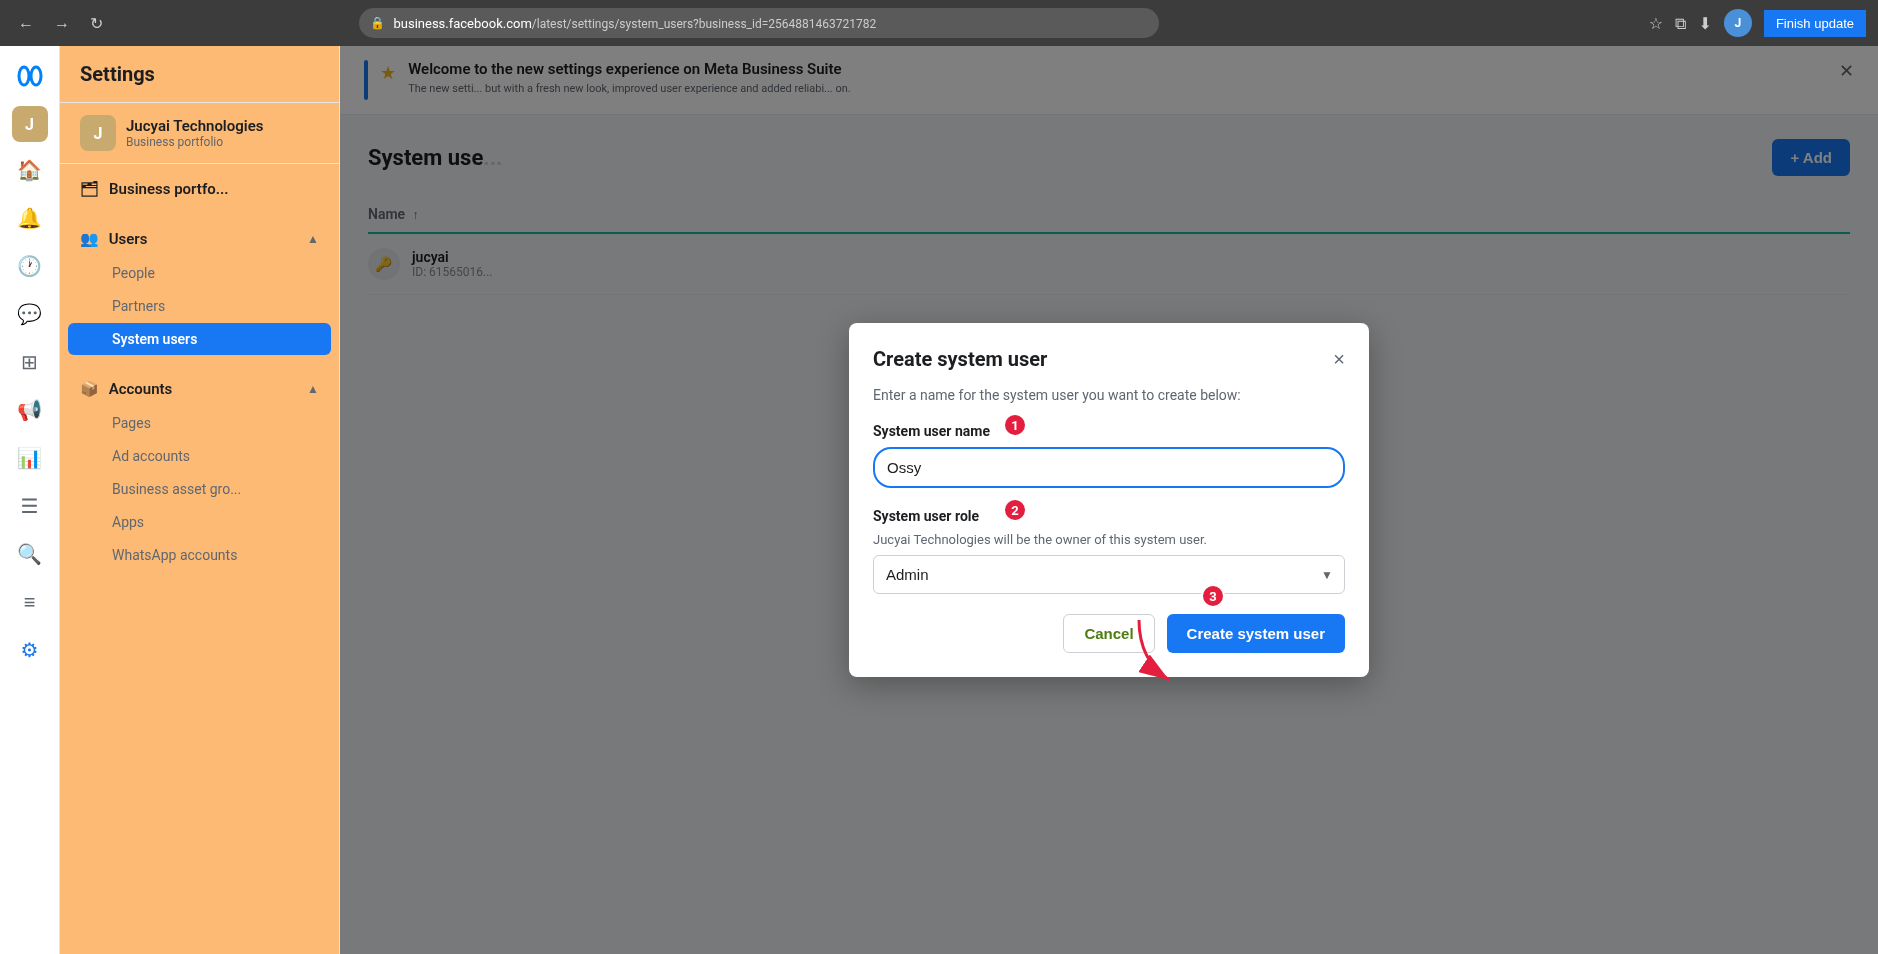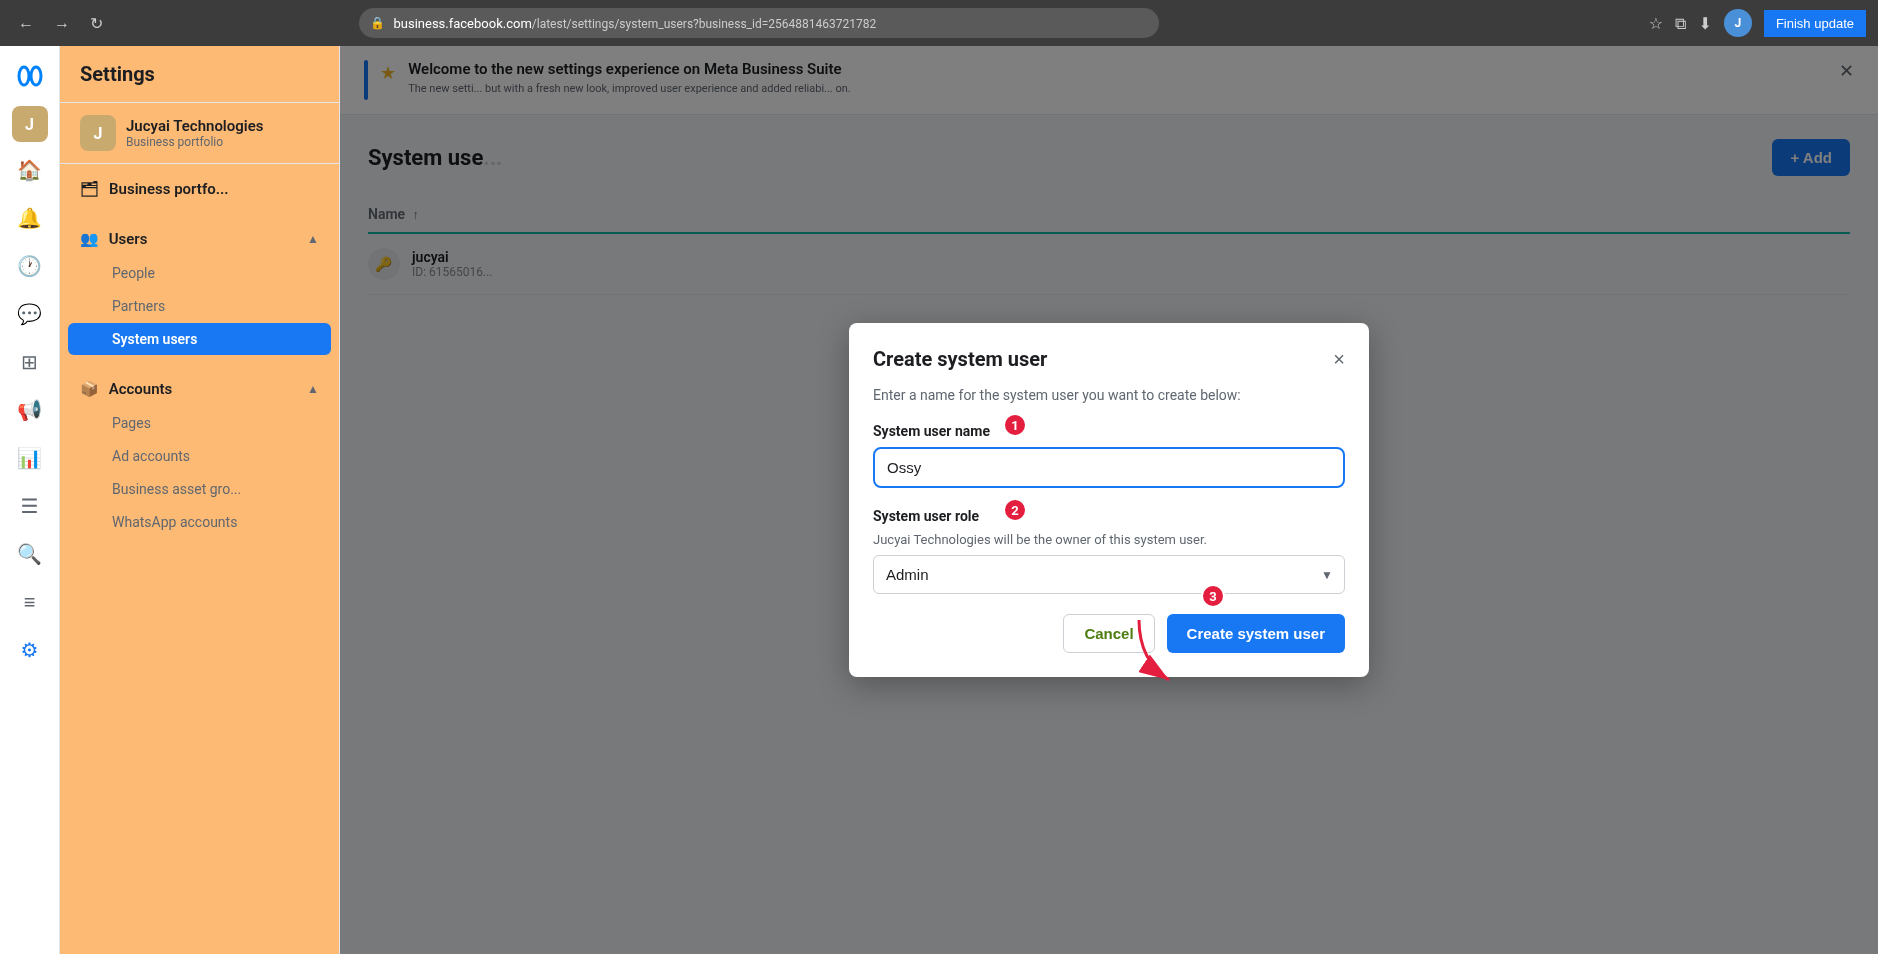--- a/index.html
+++ b/index.html
@@ -320,21 +320,21 @@
     .form-label {
       display: block;
       font-size: 14px;
       font-weight: 700;
       color: #1c1e21;
       margin-bottom: 8px;
     }
     .form-input {
       width: 100%;
       border: 2px solid #1877f2;
-      border-radius: 8px;
+      border-radius: 18px;
       padding: 10px 12px;
       font-size: 15px;
       color: #1c1e21;
       outline: none;
     }
     .form-sublabel {
       font-size: 13px;
       color: #606770;
       margin-bottom: 8px;
     }
@@ -499,20 +499,21 @@
       <div class="sidebar-section-header">
         <span class="sidebar-section-title">
           <span>📦</span>
           <span>Accounts</span>
         </span>
         <span class="chevron">▲</span>
       </div>
       <div class="sidebar-item">Pages</div>
       <div class="sidebar-item">Ad accounts</div>
       <div class="sidebar-item">Business asset gro...</div>
+      <div class="sidebar-item">Apps</div>
       <div class="sidebar-item">WhatsApp accounts</div>
     </div>
   </div>
 
   <div class="main-content">
 
     <div class="welcome-banner">
       <div class="banner-border"></div>
       <span style="color:#f0b429;font-size:18px;margin-top:2px;">★</span>
       <div class="welcome-banner-content">

